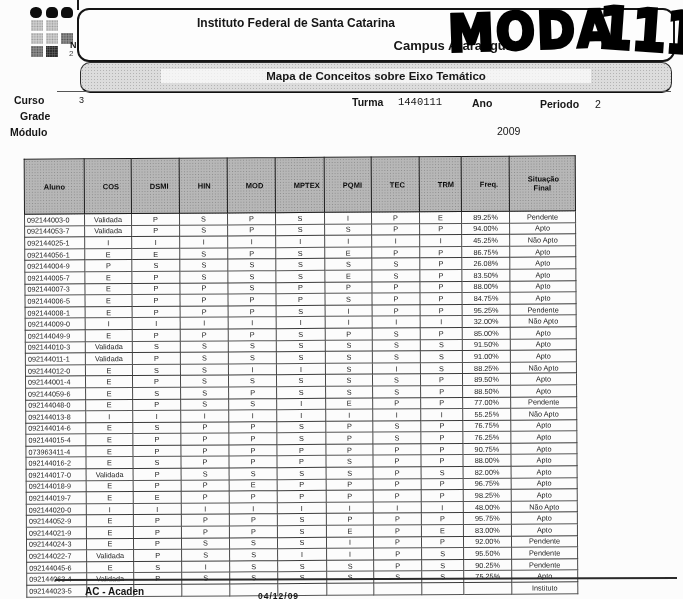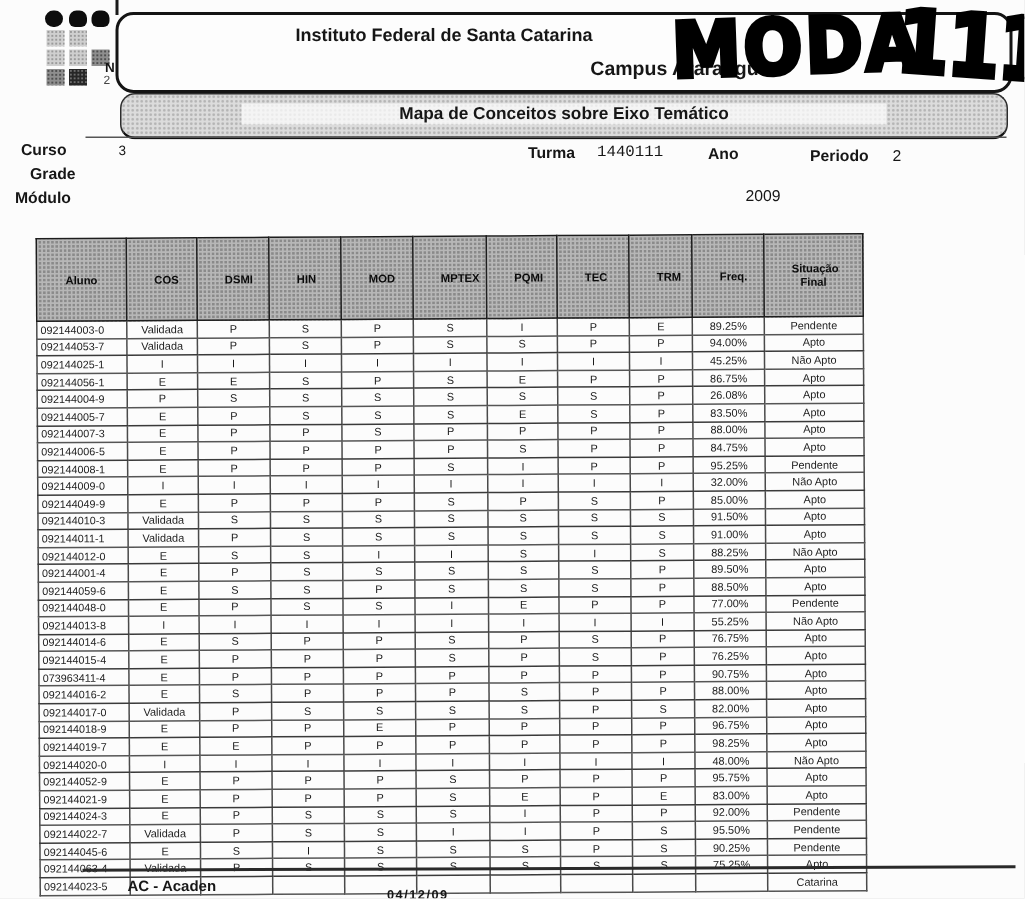--- a/index.html
+++ b/index.html
@@ -563,21 +563,21 @@
             <td class="c-aluno">092144023-5</td>
             <td></td>
             <td></td>
             <td></td>
             <td></td>
             <td></td>
             <td></td>
             <td></td>
             <td></td>
             <td></td>
-            <td>Catarina</td>
+            <td>Instituto</td>
           </tr>
         </tbody>
     </table>
   </div>
 
   <div class="foot-rule"></div>
   <div class="foot-legend">AC - Acaden</div>
   <div class="foot-date">04/12/09</div>
 
 </div>

